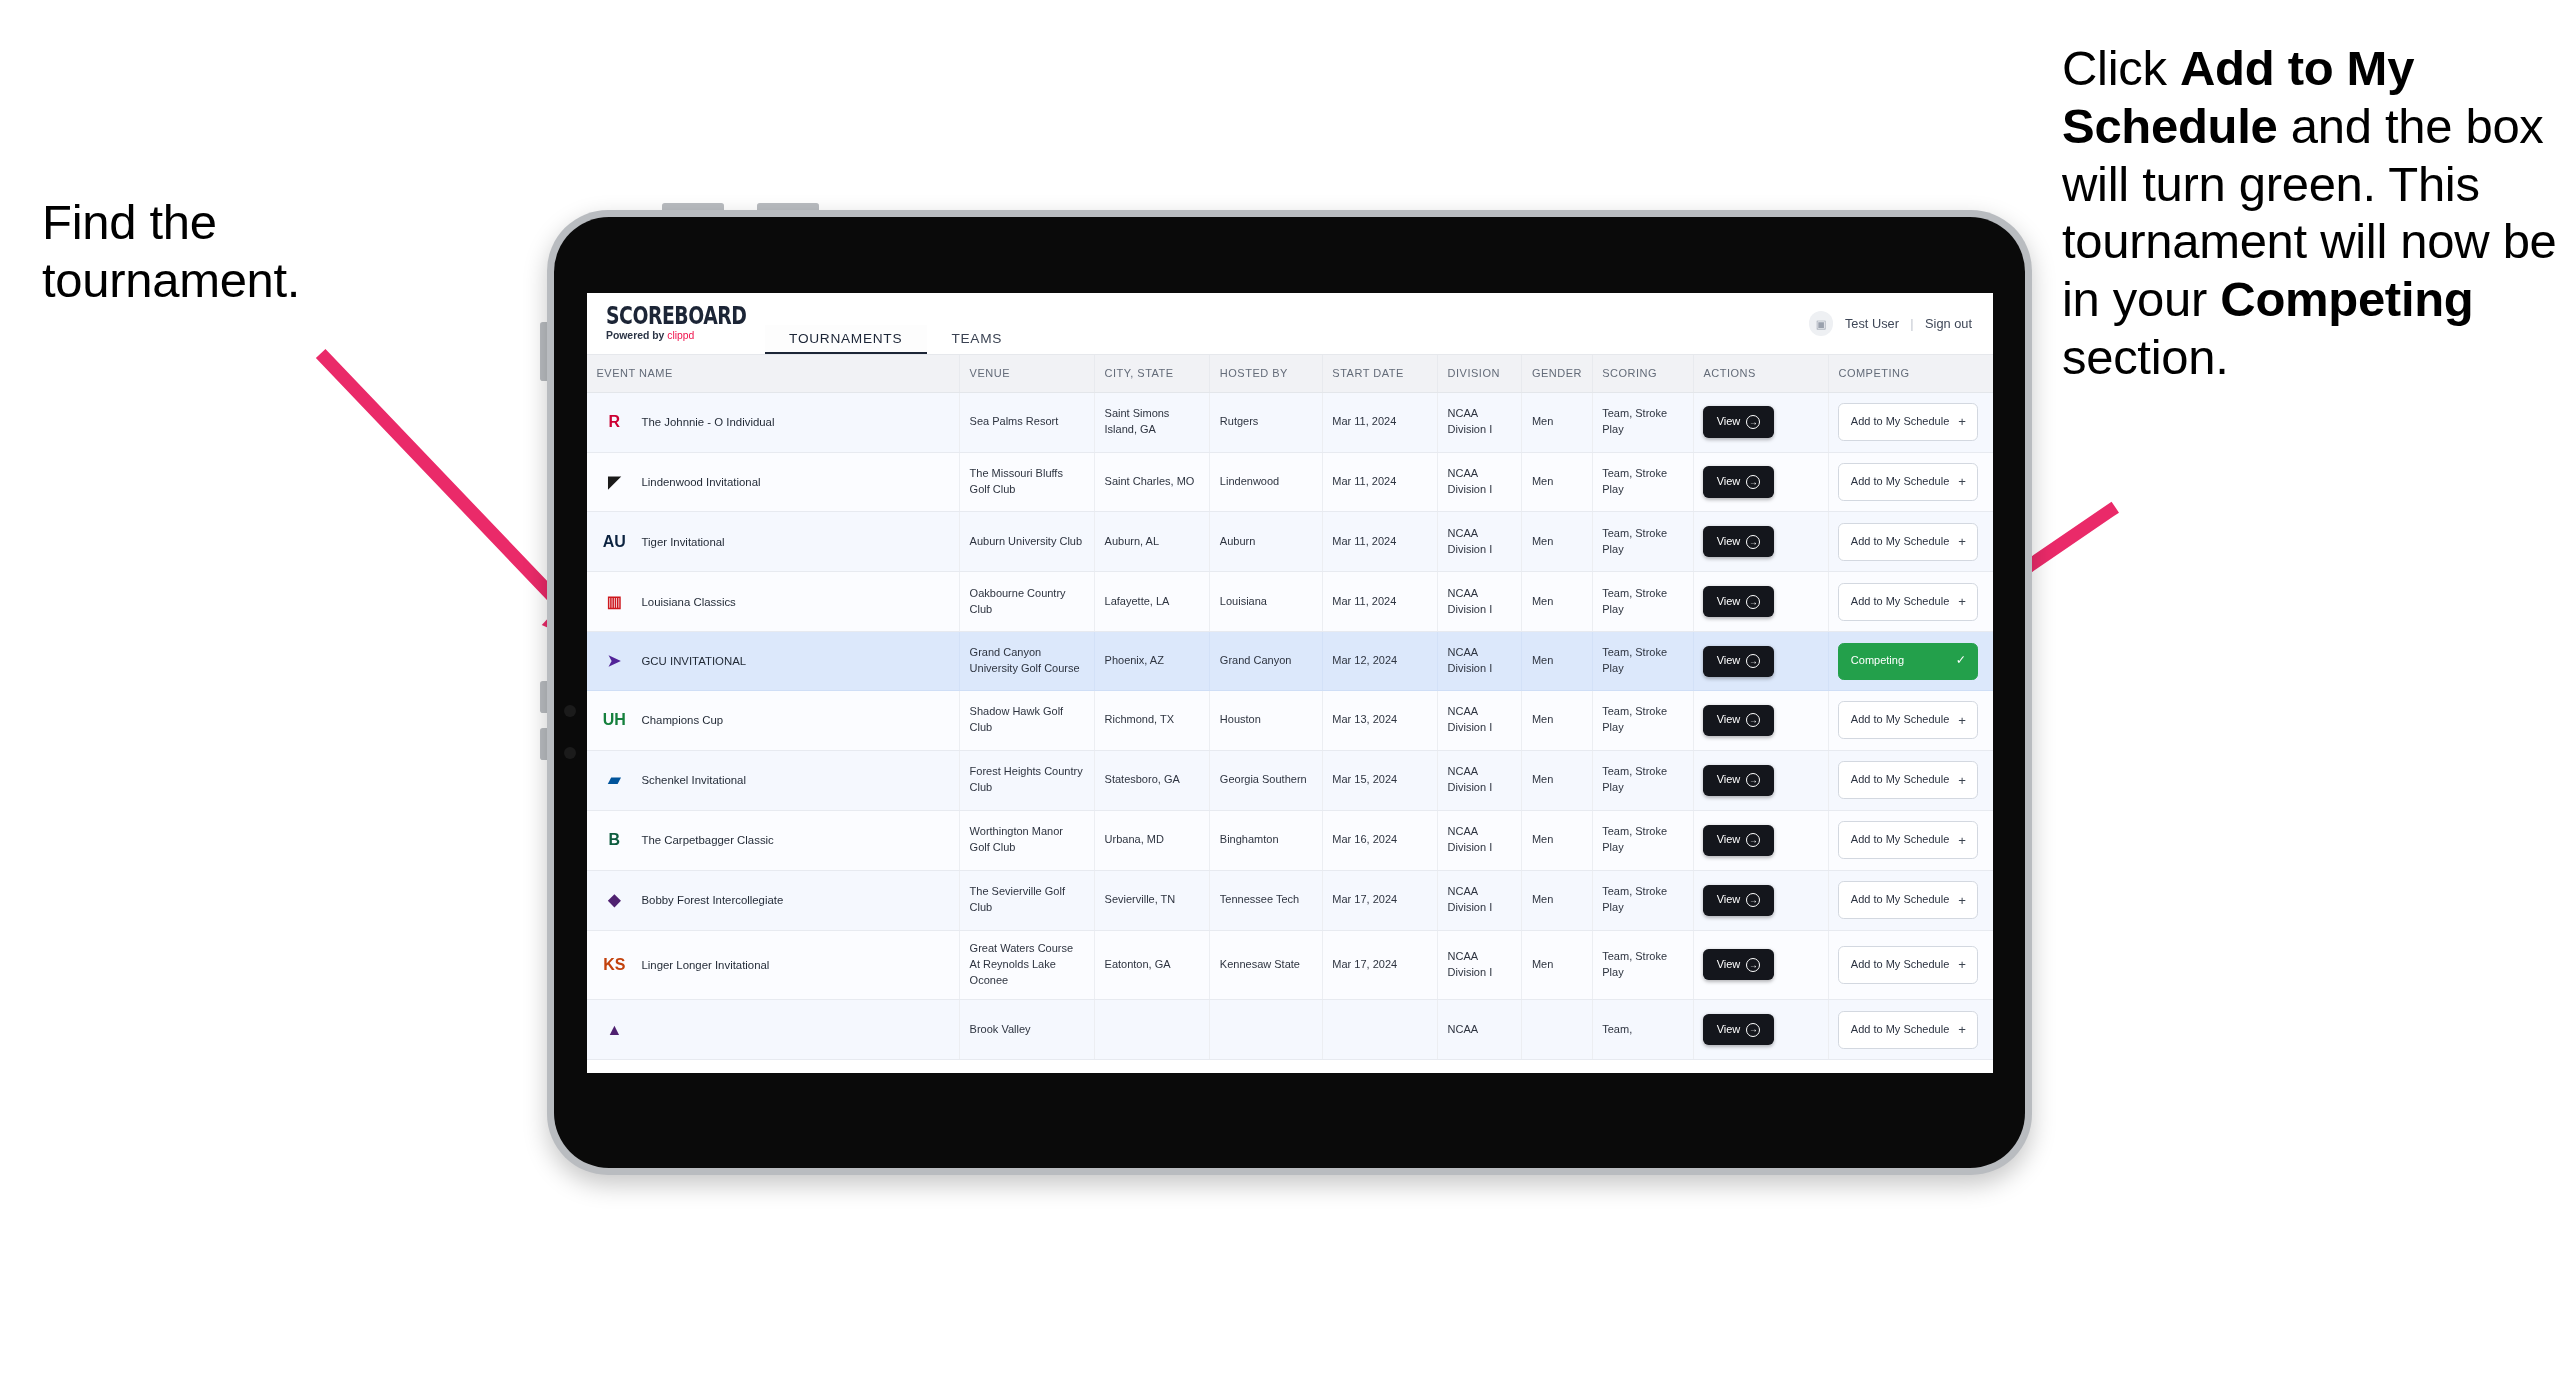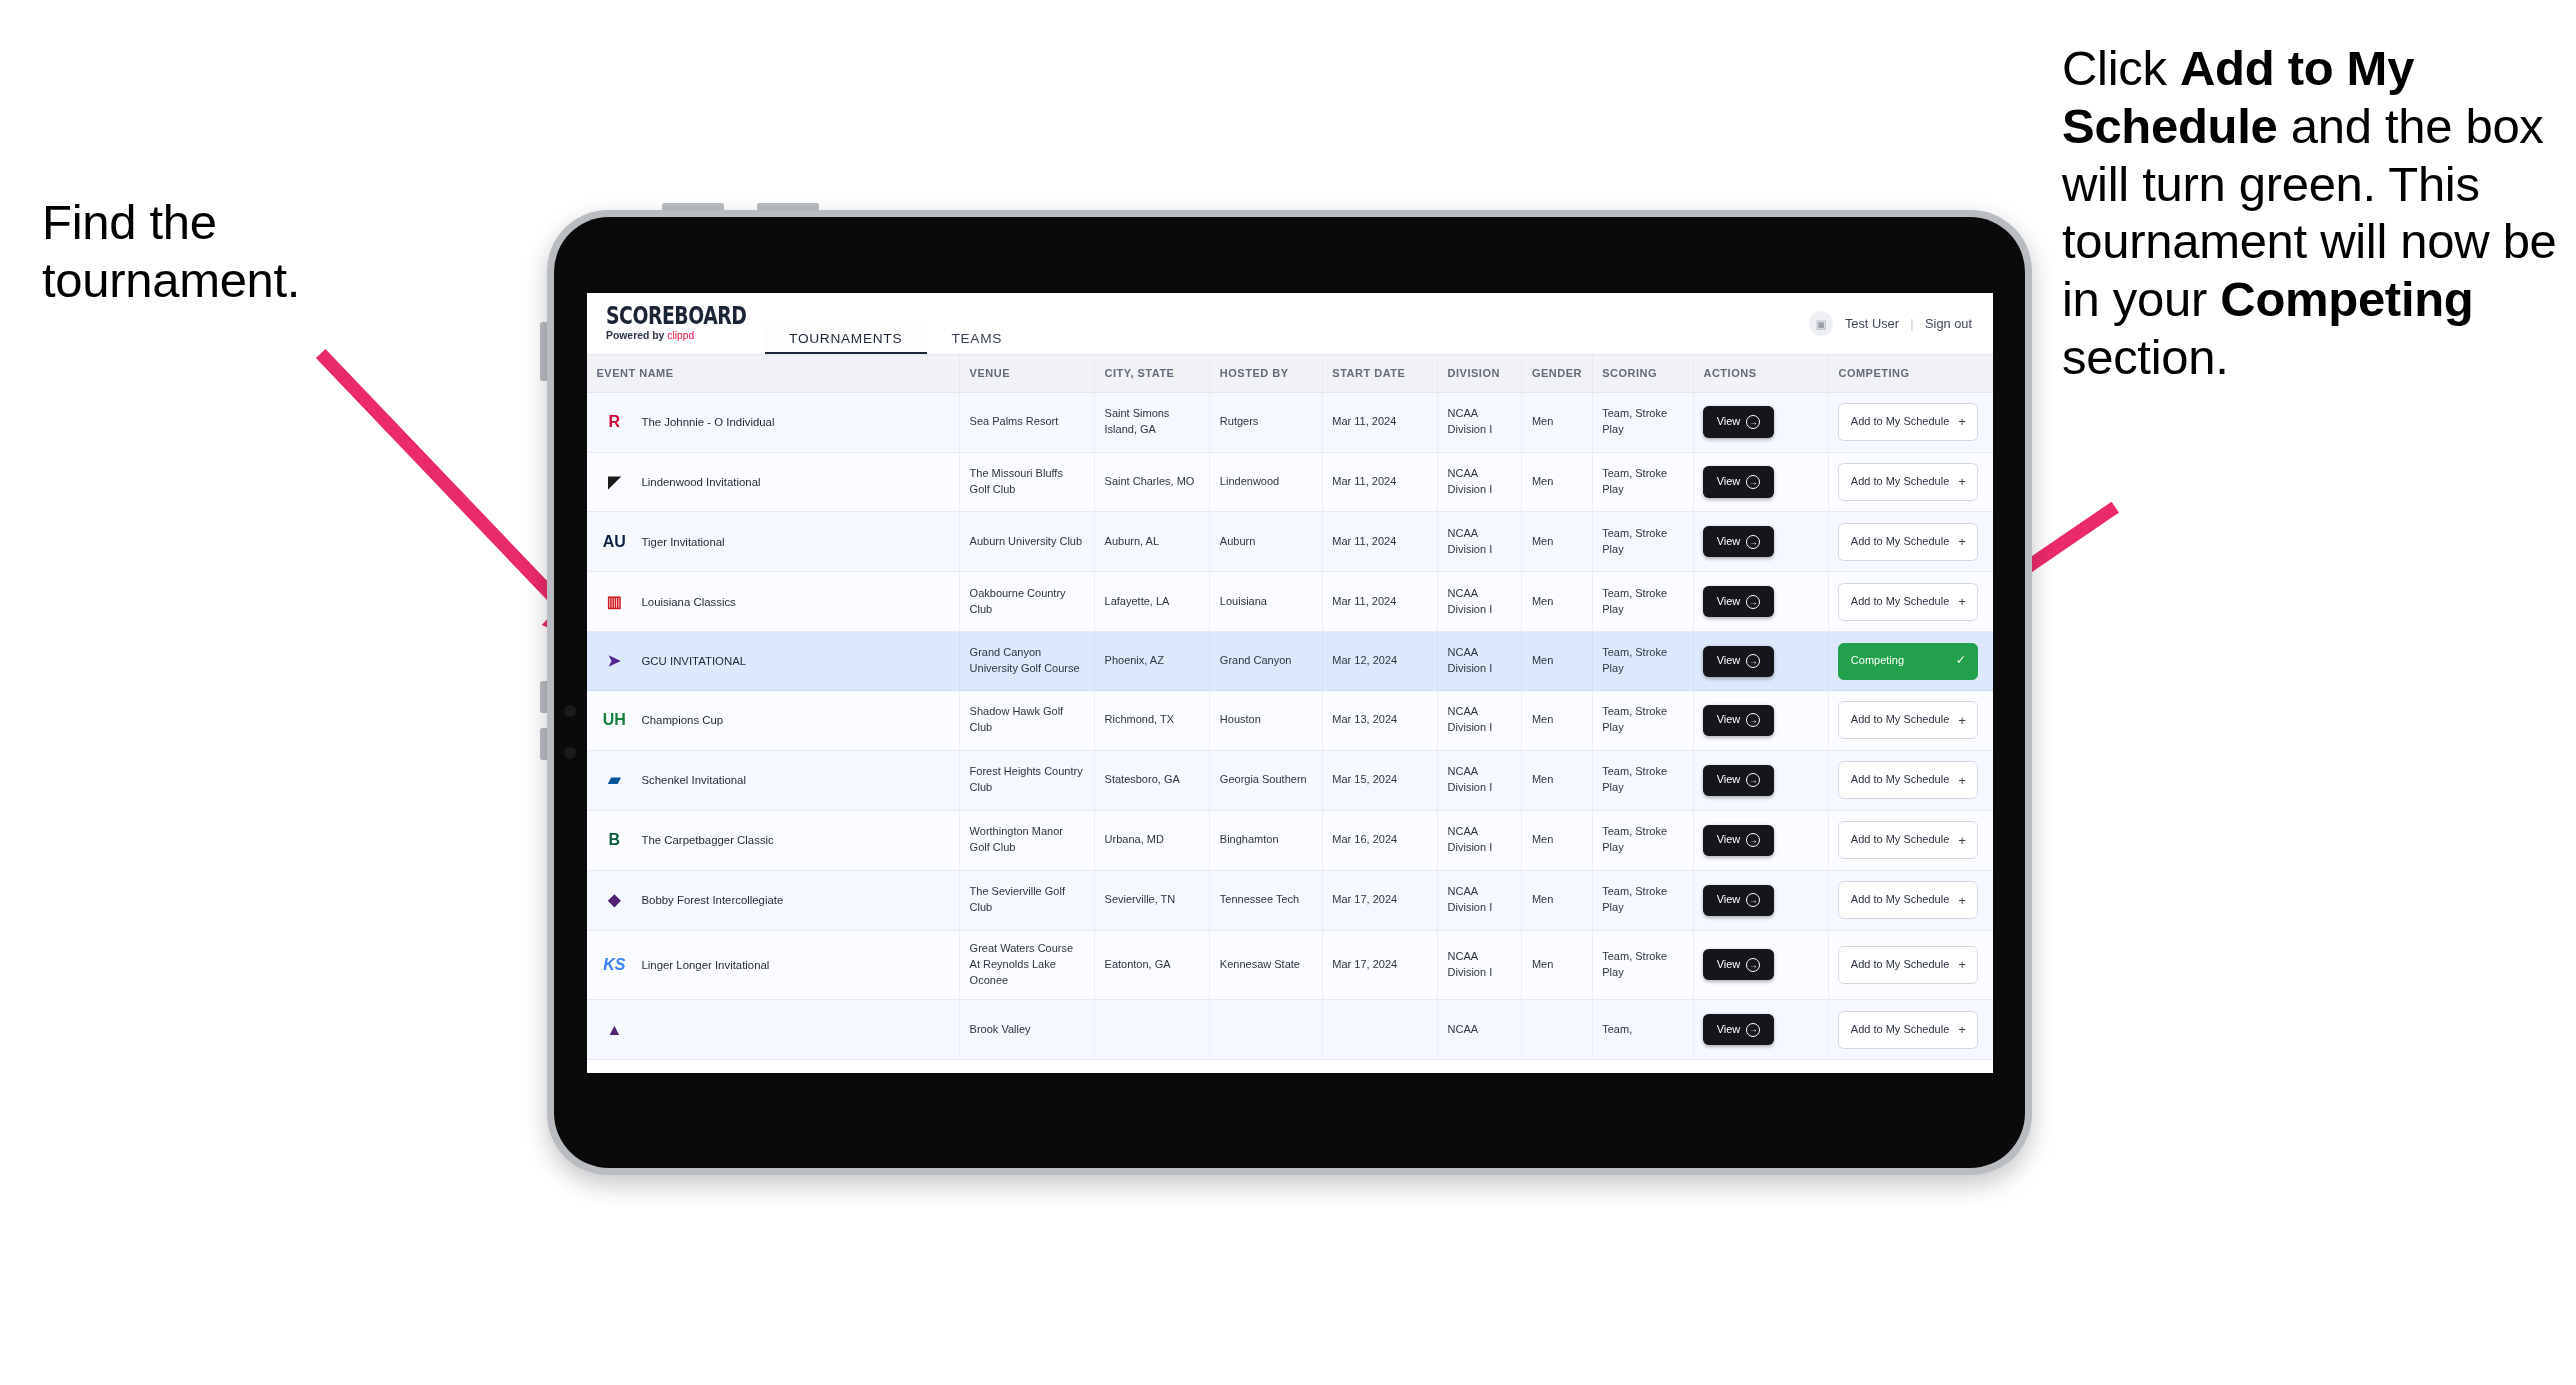--- a/index.html
+++ b/index.html
@@ -99,21 +99,21 @@
 
   
   .table-wrap { height: 718px; overflow: hidden; }
   table { width: 100%; border-collapse: collapse; table-layout: fixed; }
   thead th {
     background: #f1f2f5;
     text-align: left;
     font-size: 11px;
     letter-spacing: 0.5px;
     color: #636b78;
-    font-weight: 700;
+    font-weight: 400;
     padding: 12.3px 9.5px;
     border-bottom: 0.9px solid #e3e6ea;
     border-right: 0.9px solid #e8eaee;
     white-space: nowrap;
   }
   thead th:last-child { border-right: none; }
   tbody td {
     font-size: 11px;
     color: #2e3440;
     padding: 10.4px 9.5px;
@@ -483,21 +483,21 @@
               <td>
                 <span class="add-btn">
                   <span>Add to My Schedule</span>
                   <span class="plus">+</span>
                 </span>
               </td>
             </tr>
             <tr class="alt">
               <td>
                 <div class="event-cell">
-                  <span class="logo-badge" style="color: #3b82f6; background: transparent; font-style: italic;">KS</span>
+                  <span class="logo-badge" style="color: #c2410c; background: transparent;">KS</span>
                   <span class="event-name">Linger Longer Invitational</span>
                 </div>
               </td>
               <td>Great Waters Course At Reynolds Lake Oconee</td>
               <td>Eatonton, GA</td>
               <td>Kennesaw State</td>
               <td>Mar 17, 2024</td>
               <td>NCAA Division I</td>
               <td>Men</td>
               <td>Team, Stroke Play</td>

